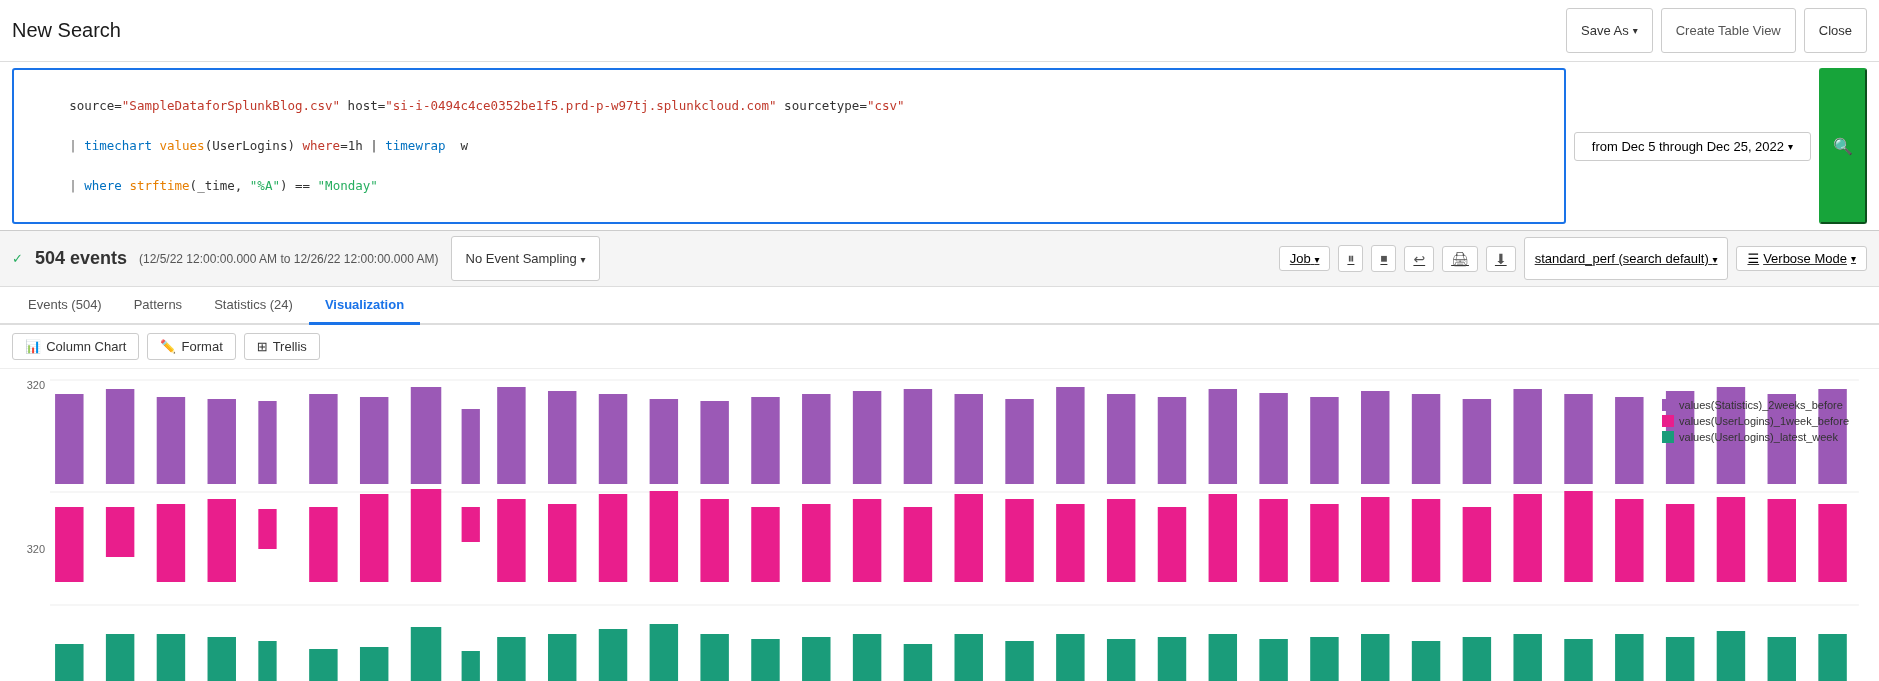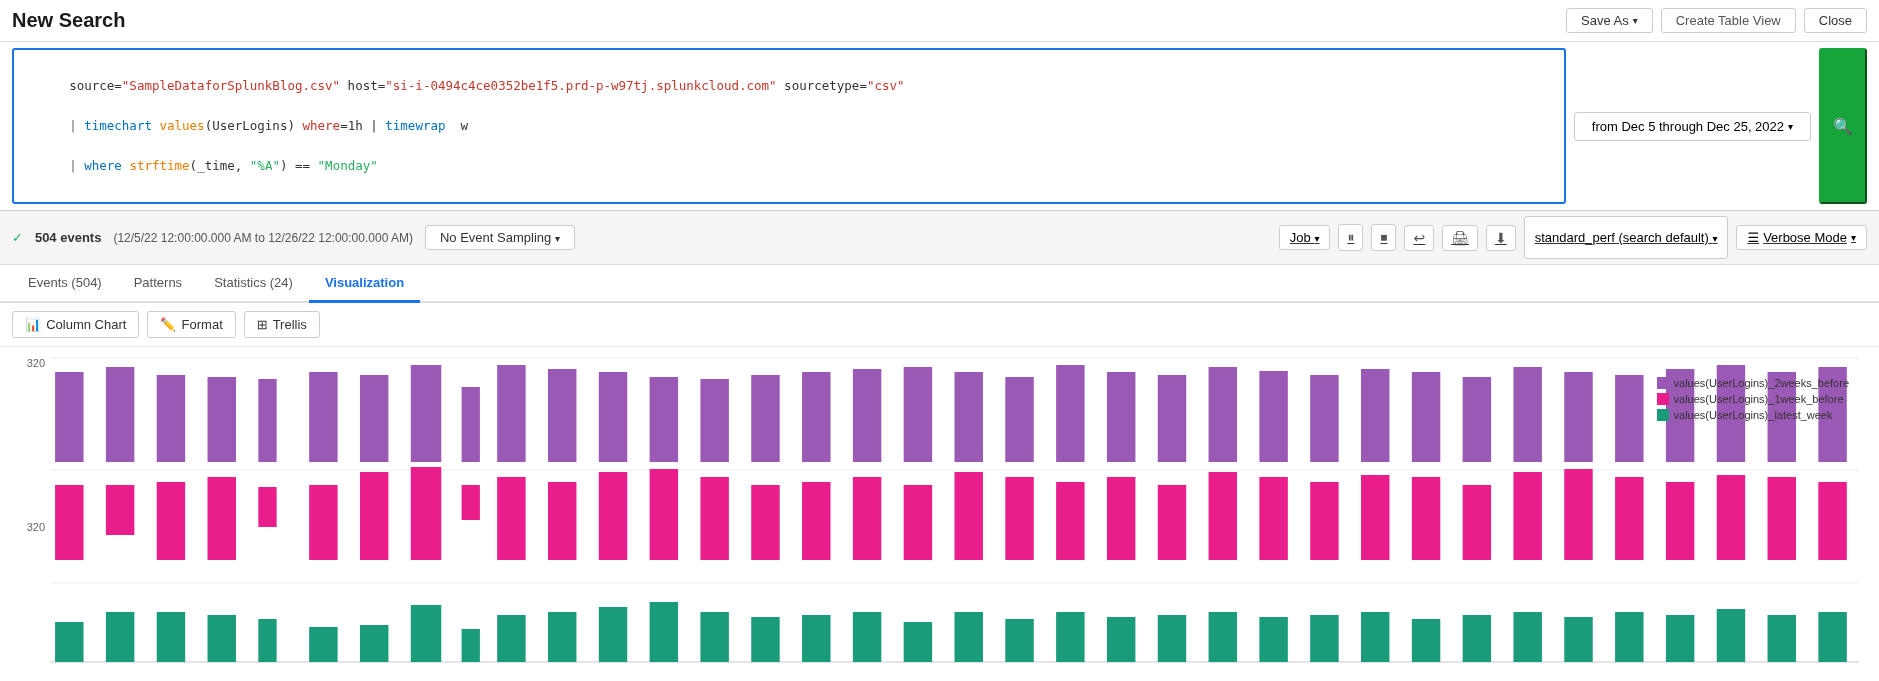--- a/index.html
+++ b/index.html
@@ -8,26 +8,26 @@
     .top-bar {
       display: flex;
       align-items: center;
       background: #fff;
       border-bottom: 1px solid #ddd;
       padding: 8px 12px;
       gap: 8px;
     }
     .page-title {
       font-size: 20px;
-      font-weight: 700;
+      font-weight: 400;
       color: #1a1a1a;
       flex: 1;
     }
     .btn {
-      padding: 4px 14px;
+      padding: 14px 14px;
       border: 1px solid #ccc;
       border-radius: 3px;
       background: #fff;
       cursor: pointer;
       font-size: 13px;
       color: #333;
     }
     .btn-save-as {
       display: flex; align-items: center; gap: 4px;
     }
@@ -84,21 +84,21 @@
 
     .status-bar {
       display: flex;
       align-items: center;
       background: #f5f5f5;
       border-bottom: 1px solid #ddd;
       padding: 5px 12px;
       gap: 12px;
     }
     .status-check { color: #27ae60; font-size: 13px; }
-    .status-events { font-weight: 600; font-size: 13px; }
+    .status-events { font-weight: 600; font-size: 18px; }
     .status-time { font-size: 12px; color: #555; }
     .status-sampling { font-size: 13px; color: #333; cursor: pointer; }
     .status-right { margin-left: auto; display: flex; align-items: center; gap: 8px; text-decoration: underline; }
     .job-btn {
       padding: 4px 10px;
       border: 1px solid #ccc;
       border-radius: 3px;
       background: #fff;
       cursor: pointer;
       font-size: 13px;
@@ -429,21 +429,21 @@
       <rect x="1590" y="258" width="28" height="47" fill="#1a9c7a"></rect>
       <rect x="1640" y="252" width="28" height="53" fill="#1a9c7a"></rect>
       <rect x="1690" y="258" width="28" height="47" fill="#1a9c7a"></rect>
       <rect x="1740" y="255" width="28" height="50" fill="#1a9c7a"></rect>
     </svg>
 
     
     <div class="legend">
       <div class="legend-item">
         <div class="legend-color" style="background:#9b59b6;"></div>
-        <span>values(UserLogins)_2weeks_before</span>
+        <span>values(Statistics)_2weeks_before</span>
       </div>
       <div class="legend-item">
         <div class="legend-color" style="background:#e91e8c;"></div>
         <span>values(UserLogins)_1week_before</span>
       </div>
       <div class="legend-item">
         <div class="legend-color" style="background:#1a9c7a;"></div>
         <span>values(UserLogins)_latest_week</span>
       </div>
     </div>

